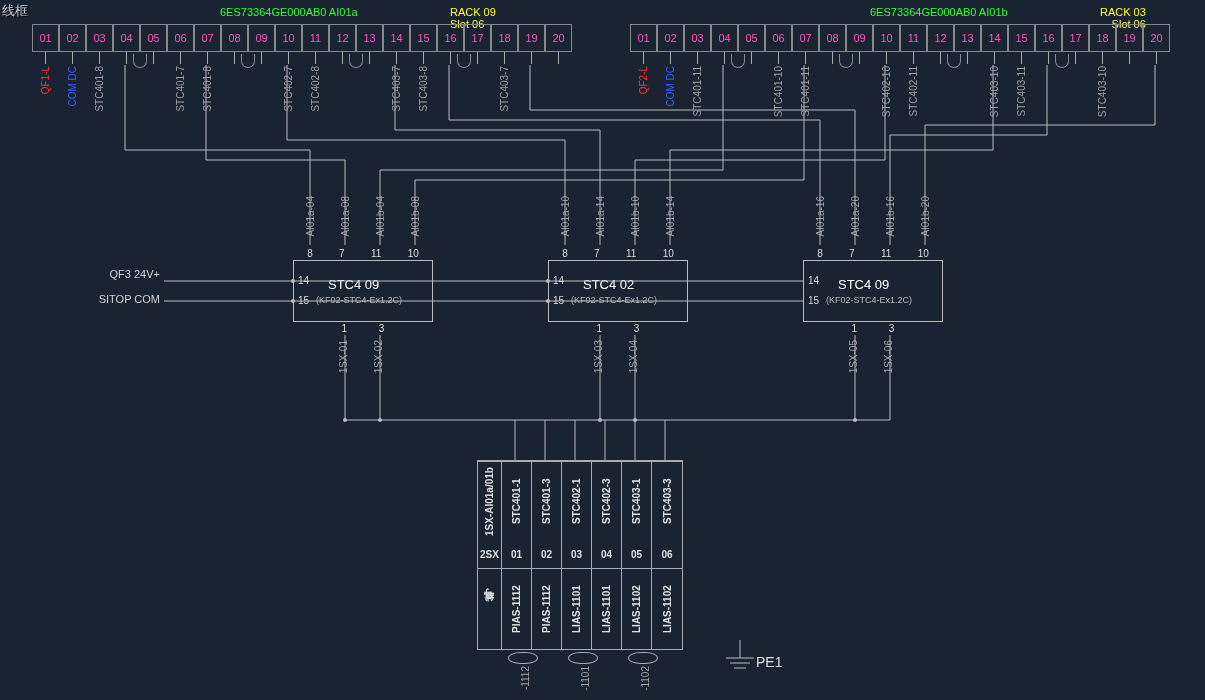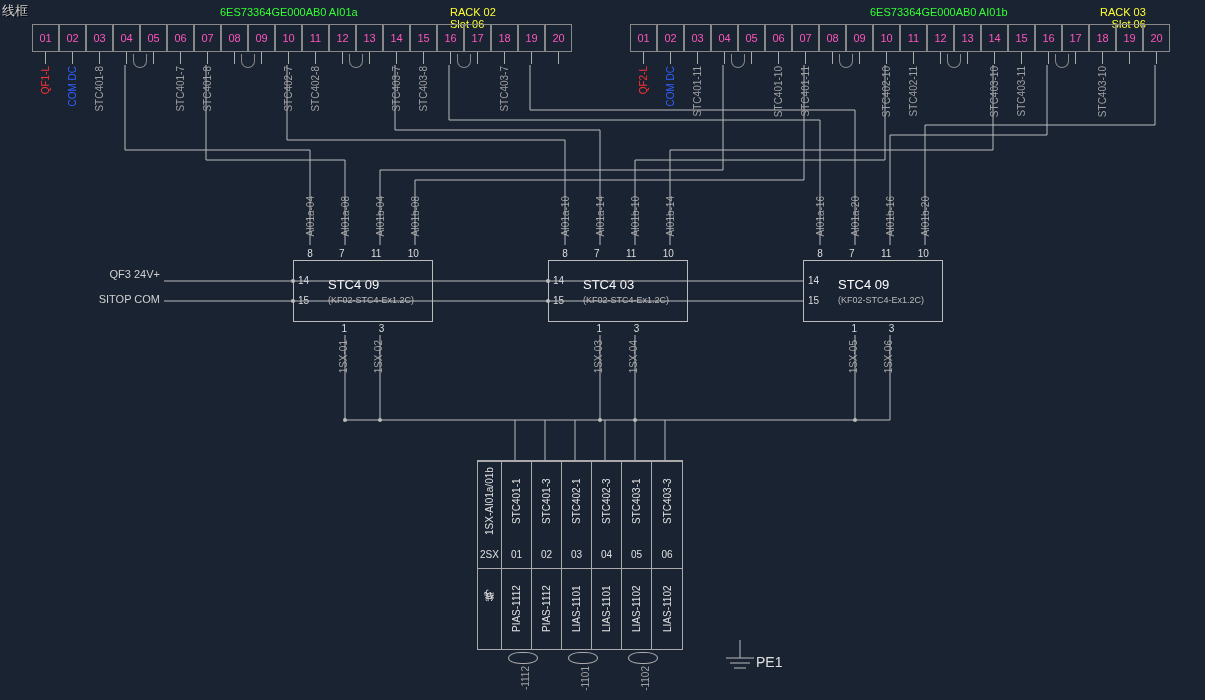--- a/index.html
+++ b/index.html
@@ -91,21 +91,21 @@
   .stc-top { top: -13px; }
   .stc-bot { bottom: -13px; }
   .stc-title {
     position: absolute;
     top: 16px; left: 34px;
     font-size: 13px;
     color: #fff;
   }
   .stc-sub {
     position: absolute;
-    top: 34px; left: 34px;
+    top: 34px; left: 22px;
     font-size: 9px;
     color: #bbb;
   }
   .stc-leftnums {
     position: absolute;
     left: 4px;
     font-size: 10px;
   }
   .side-label {
     position: absolute;
@@ -117,20 +117,21 @@
     position: absolute;
     writing-mode: vertical-rl;
     transform: rotate(180deg);
     font-size: 10px;
     color: #a0a0a0;
   }
   .tbl {
     position: absolute;
     border: 1px solid #aaa;
     display: flex;
+    font-weight: bold;
   }
   .tcol {
     border-right: 1px solid #aaa;
     display: flex;
     flex-direction: column;
   }
   .tcol:last-child { border-right: none; }
   .tcell {
     border-bottom: 1px solid #aaa;
     display: flex;
@@ -162,21 +163,21 @@
   }
 </style>
 </head>
 <body>
 
 <div class="canvas">
 
   <div class="title-corner">线框</div>
 
   <div class="rack-part" style="left:220px">6ES73364GE000AB0   AI01a</div>
-  <div class="rack-header" style="left:450px"><span>RACK 02</span>
+  <div class="rack-header" style="left:450px"><span>RACK 09</span>
 <span>Slot 06</span></div>
 
   <div class="rack-part" style="left:870px">6ES73364GE000AB0   AI01b</div>
   <div class="rack-header right" style="left:1100px"><span>RACK 03</span>
 <span>Slot 06</span></div>
 
   <div class="term-strip" id="stripA" style="left:32px">
       <div class="term">01</div>
       <div class="term">02</div>
       <div class="term">03</div>
@@ -245,21 +246,21 @@
   </div>
   <div class="stc-box" style="left:548px;top:260px">
     <div class="stc-top">
         <span>8</span>
         <span>7</span>
         <span>11</span>
         <span>10</span>
       </div>
     <div class="stc-leftnums" style="top:14px"><span>14</span></div>
     <div class="stc-leftnums" style="top:34px"><span>15</span></div>
-    <div class="stc-title">STC4 03</div>
+    <div class="stc-title">STC4 02</div>
     <div class="stc-sub">(KF02-STC4-Ex1.2C)</div>
     <div class="stc-bot">
         <span></span>
         <span>1</span>
         <span>3</span>
         <span></span>
       </div>
   </div>
   <div class="stc-box" style="left:803px;top:260px">
     <div class="stc-top">

